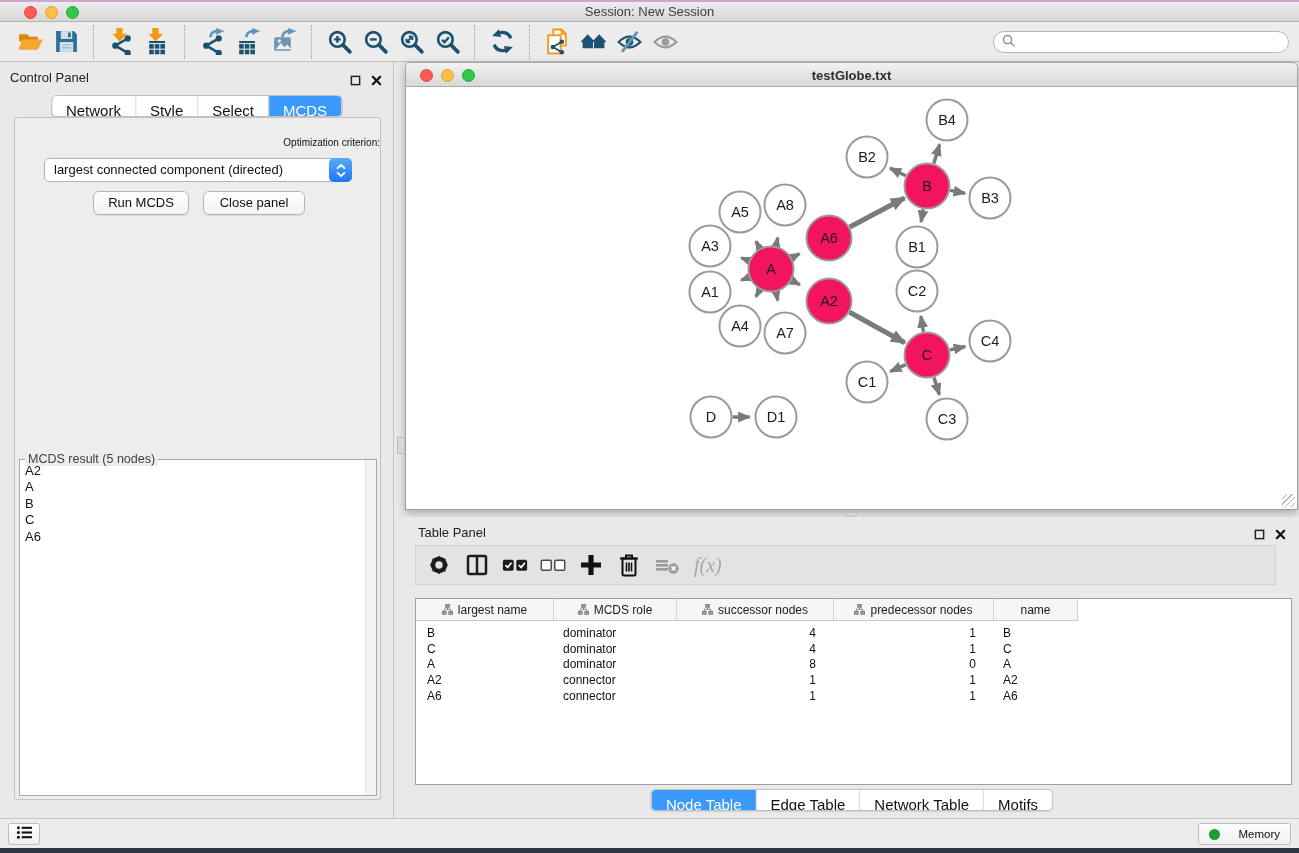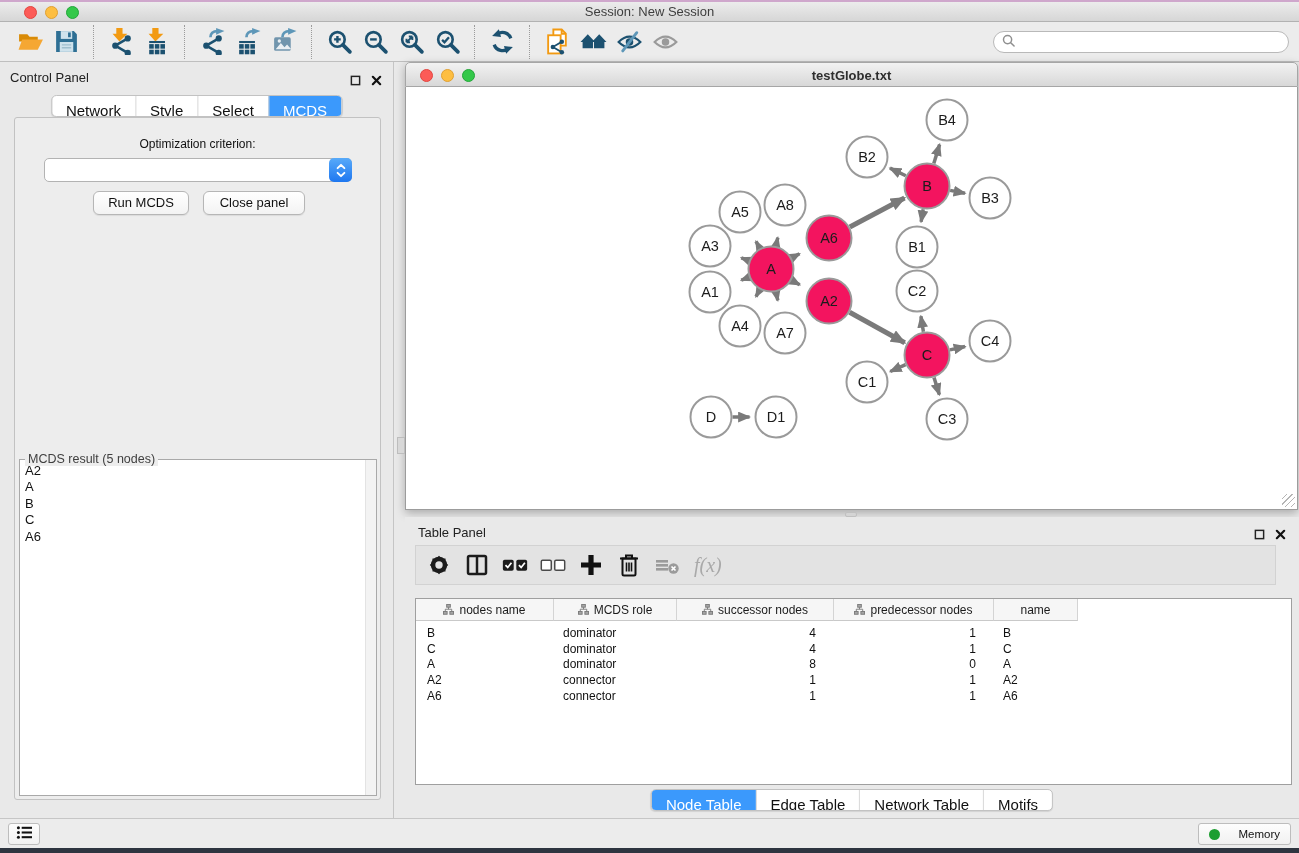--- a/index.html
+++ b/index.html
@@ -35,21 +35,21 @@
   
   .seg-group{display:inline-flex;border:1px solid #c2c2c2;border-radius:5px;background:#fff;overflow:hidden;height:22px;box-shadow:0 1px 1px rgba(0,0,0,.10)}
   .seg{padding:4px 14px;font-size:15px;line-height:21px;color:#111;border-left:1px solid #d8d8d8;white-space:nowrap}
   .seg:first-child{border-left:none}
   .seg.active{background:#3b99fc;color:#fff}
 
   
   .control-panel{position:absolute;left:0;top:62px;width:394px;height:756px;background:#e9e9e9;border-right:1px solid #c5c5c5}
   .cp-tabs{position:absolute;left:50%;transform:translateX(-50%);top:33px}
   .cp-body{position:absolute;left:14px;right:12px;top:55px;bottom:18px;background:#ededed;border:1px solid #c2c2c2;border-radius:3px}
-  .opt-label{position:absolute;left:0;right:0;top:19px;text-align:center;font-size:12px;color:#111}
+  .opt-label{position:absolute;left:0;right:0;top:19px;text-align:right;font-size:10px;color:#111}
   .dropdown{position:absolute;left:29px;right:28px;top:40px;height:24px;background:#fff;border:1px solid #b3b3b3;border-radius:5px}
   .dropdown .val{position:absolute;left:9px;top:0;right:26px;font-size:13px;line-height:22px;color:#111;white-space:nowrap;overflow:hidden}
   .dd-stepper{position:absolute;right:-1px;top:-1px;width:23px;height:24px;border-radius:5px;background:linear-gradient(#58aaf9,#1e77f0);display:flex;align-items:center;justify-content:center}
   .dd-stepper svg{width:10px;height:17px}
   .cp-btn{position:absolute;top:73px;height:24px;background:linear-gradient(#ffffff,#f3f3f3);border:1px solid #b6b6b6;border-radius:6px;font-size:13px;color:#111;text-align:center;line-height:22px;box-shadow:0 1px 1px rgba(0,0,0,.08)}
   .mcds-fieldset{position:absolute;left:4px;right:3px;top:341px;bottom:3px;border:1px solid #a9a9a9;background:#fff}
   .mcds-legend{position:absolute;top:-8px;left:5px;background:#ededed;padding:0 3px;font-size:12.5px;color:#404040}
   .result-list{position:absolute;inset:0;overflow:hidden}
   .result-item{font-size:13px;line-height:16.4px;padding-left:5px;color:#111}
   .result-list .first{margin-top:3px}
@@ -285,20 +285,21 @@
     <div class="cp-tabs seg-group" id="cp-tabs">
         <span class="seg">Network</span>
         <span class="seg">Style</span>
         <span class="seg">Select</span>
         <span class="seg active">MCDS</span>
       </div>
 
     <div class="cp-body">
       <div class="opt-label">Optimization criterion:</div>
       <div class="dropdown">
+        <span class="val">largest connected component (directed)</span>
         <span class="dd-stepper">
           <svg viewBox="0 0 10 17" fill="none" stroke="#fff" stroke-width="1.9" stroke-linecap="round" stroke-linejoin="round">
               <path d="M1.6 6.2L5 2.8l3.4 3.4"></path>
               <path d="M1.6 10.8L5 14.2l3.4-3.4"></path>
             </svg>
         </span>
       </div>
       <div class="cp-btn" style="left:78px;width:96px">Run MCDS</div>
       <div class="cp-btn" style="left:188px;width:102px">Close panel</div>
 
@@ -522,21 +523,21 @@
             <span style="display: flex;">
               <svg viewBox="0 0 12 12">
                 <g stroke="#7a7a7a" fill="#a5a5a5" stroke-width="1">
                   <rect x="4" y="0.5" width="4" height="3"></rect>
                   <rect x="0.5" y="8.2" width="4" height="3"></rect>
                   <rect x="7.5" y="8.2" width="4" height="3"></rect>
                   <path d="M6 3.5v2.2M2.5 8.2V5.7h7v2.5" fill="none"></path>
                 </g>
               </svg>
             </span>
-            <span>nodes name</span>
+            <span>largest name</span>
           </div>
           <div class="th" style="width: 123px;">
             <span style="display: flex;">
               <svg viewBox="0 0 12 12">
                 <g stroke="#7a7a7a" fill="#a5a5a5" stroke-width="1">
                   <rect x="4" y="0.5" width="4" height="3"></rect>
                   <rect x="0.5" y="8.2" width="4" height="3"></rect>
                   <rect x="7.5" y="8.2" width="4" height="3"></rect>
                   <path d="M6 3.5v2.2M2.5 8.2V5.7h7v2.5" fill="none"></path>
                 </g>

